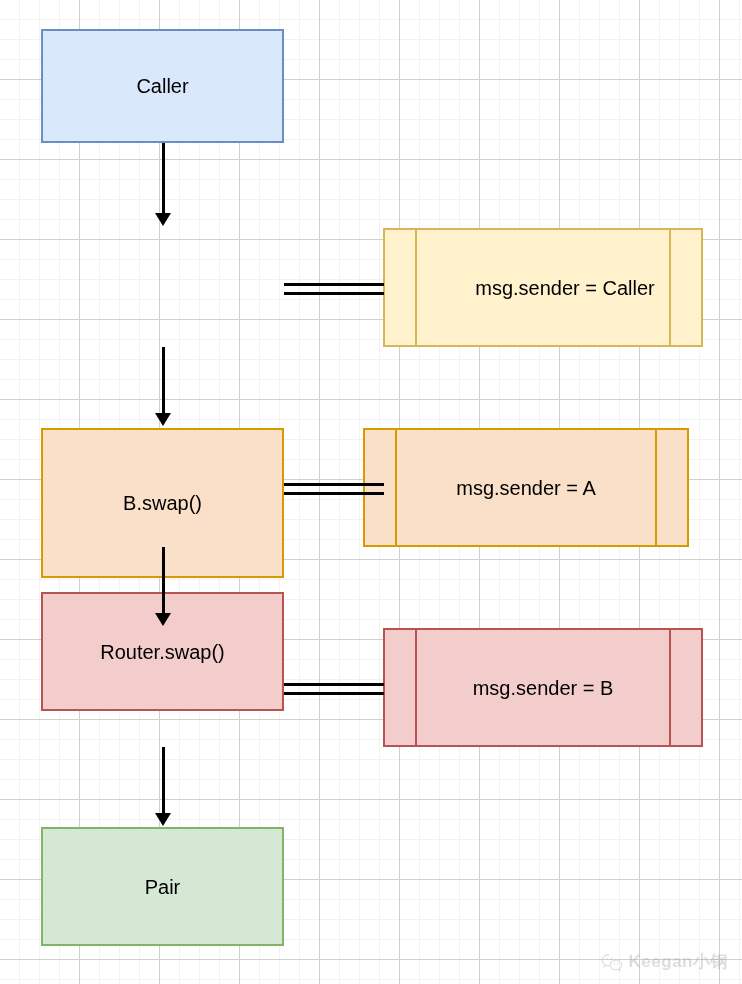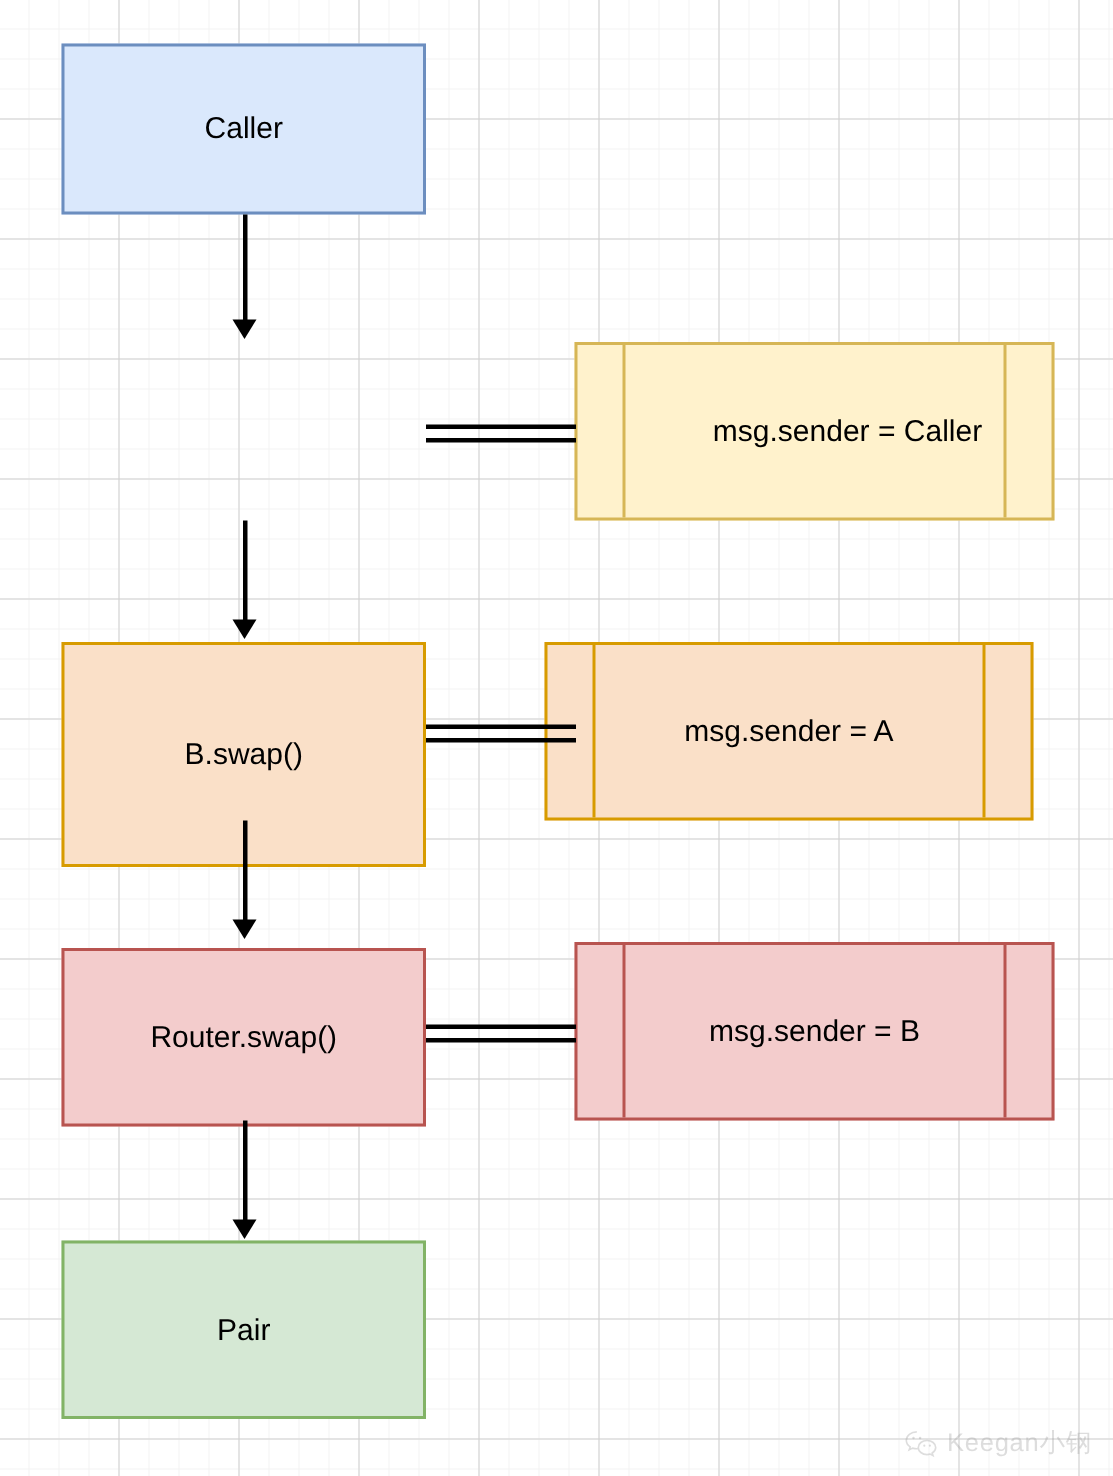--- a/index.html
+++ b/index.html
@@ -101,20 +101,21 @@
   
   #watermark {
     position: absolute;
     right: 14px;
     bottom: 12px;
     display: flex;
     align-items: flex-end;
     gap: 6px;
     opacity: 0.33;
     pointer-events: none;
+    font-weight: bold;
   }
   #watermark .wm-text {
     font-size: 17px;
     line-height: 20px;
     color: #9a9a9a;
     letter-spacing: 0.5px;
     white-space: nowrap;
   }
   #watermark .wm-icon svg { display: block; }
 </style>
@@ -125,21 +126,21 @@
 
   <div class="node" style="left:41px; top:29px; width:243px; height:114px; background:#dae8fc; border-color:#6c8ebf;">
     <span class="node-label">Caller</span>
   </div>
 
 
   <div class="node" style="left:41px; top:428px; width:243px; height:150px; background:#fae0c8; border-color:#d79b00;">
     <span class="node-label">B.swap()</span>
   </div>
 
-  <div class="node" style="left:41px; top:632px; width:243px; height:119px; background:#f3cccc; border-color:#b85450;">
+  <div class="node" style="left:41px; top:592px; width:243px; height:119px; background:#f3cccc; border-color:#b85450;">
     <span class="node-label">Router.swap()</span>
   </div>
 
   <div class="node" style="left:41px; top:827px; width:243px; height:119px; background:#d5e8d4; border-color:#82b366;">
     <span class="node-label">Pair</span>
   </div>
 
   <div class="process" style="left:383px; top:228px; width:320px; height:119px; background:#fff2cc; border-color:#d6b656;padding-left:44px;">
     <span class="bar left" style="background:#d6b656;"></span>
     <span class="bar right" style="background:#d6b656;"></span>

